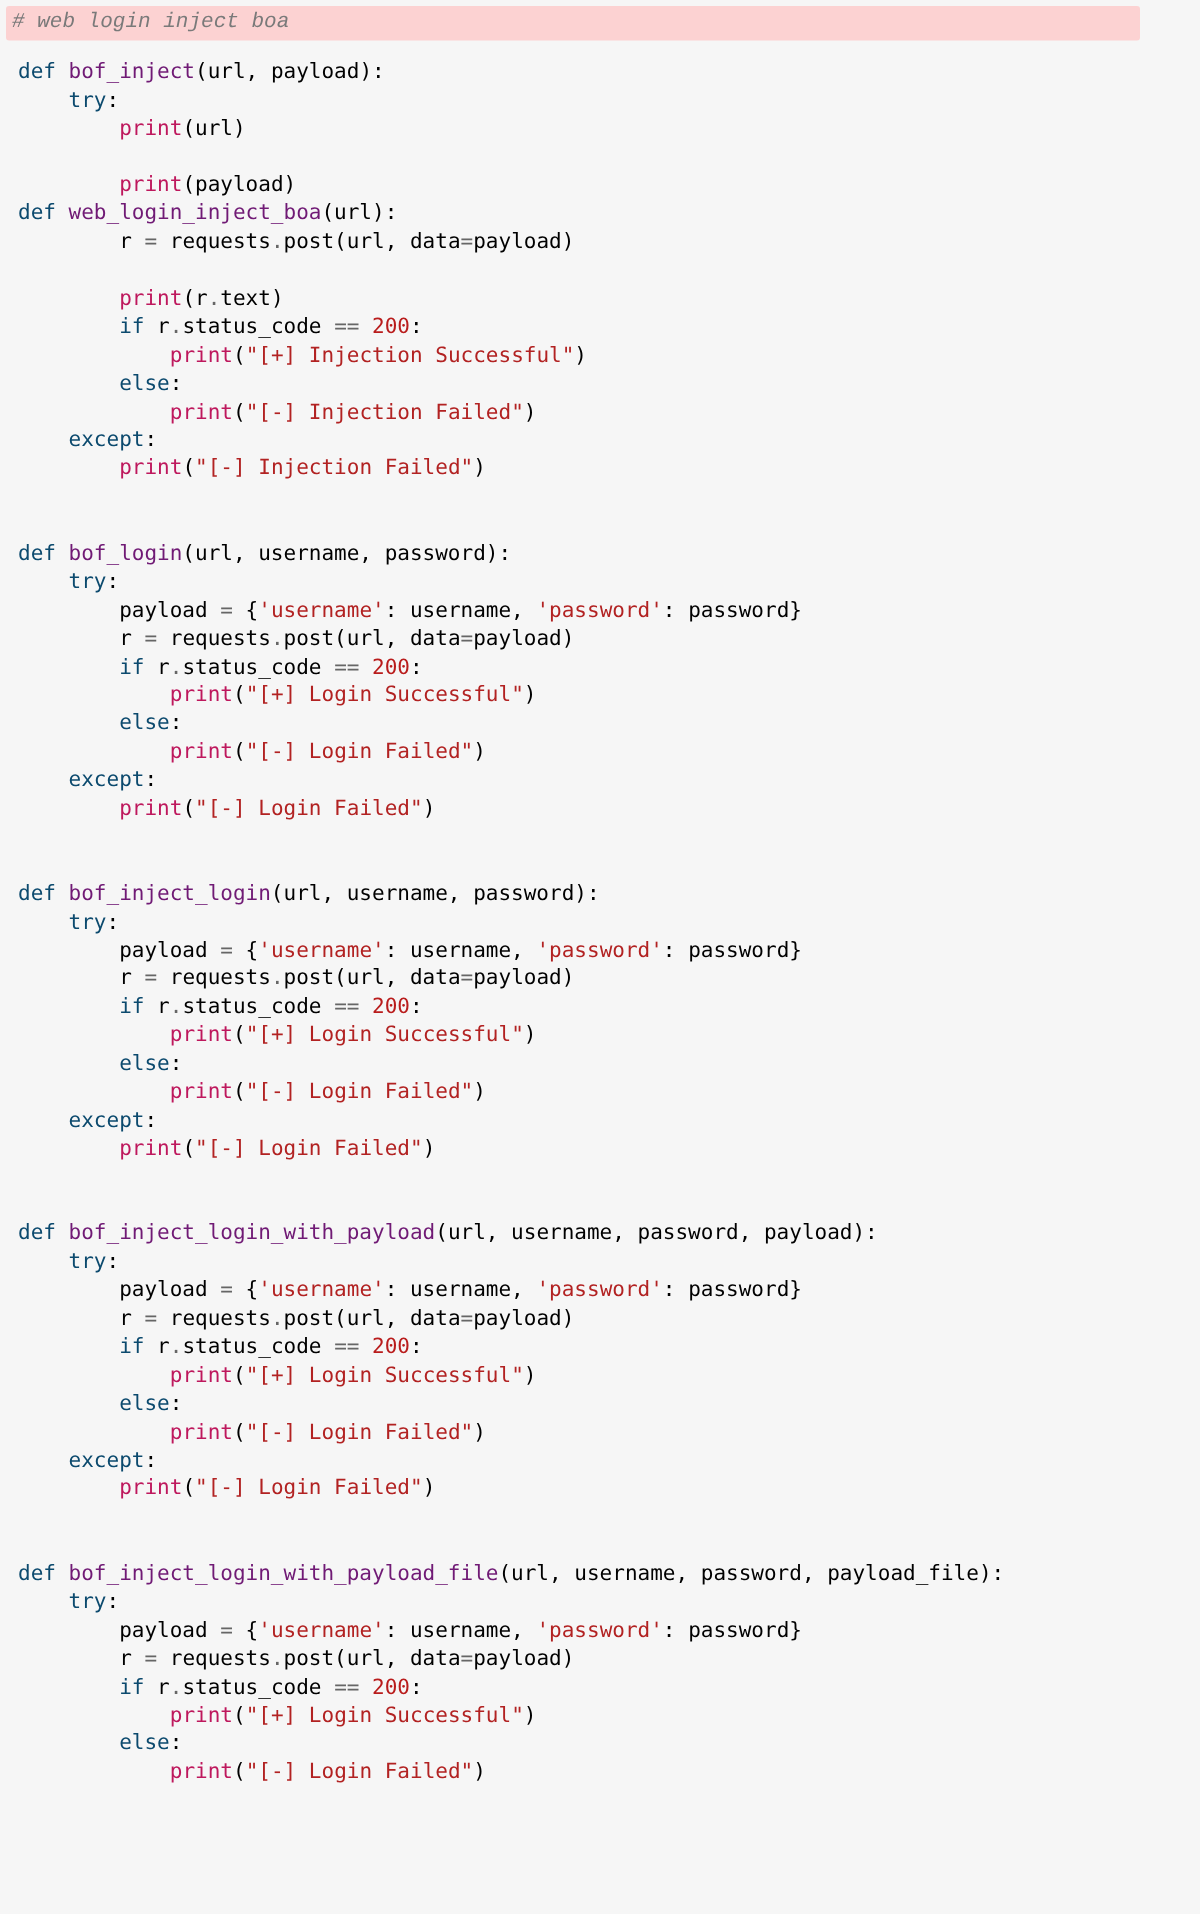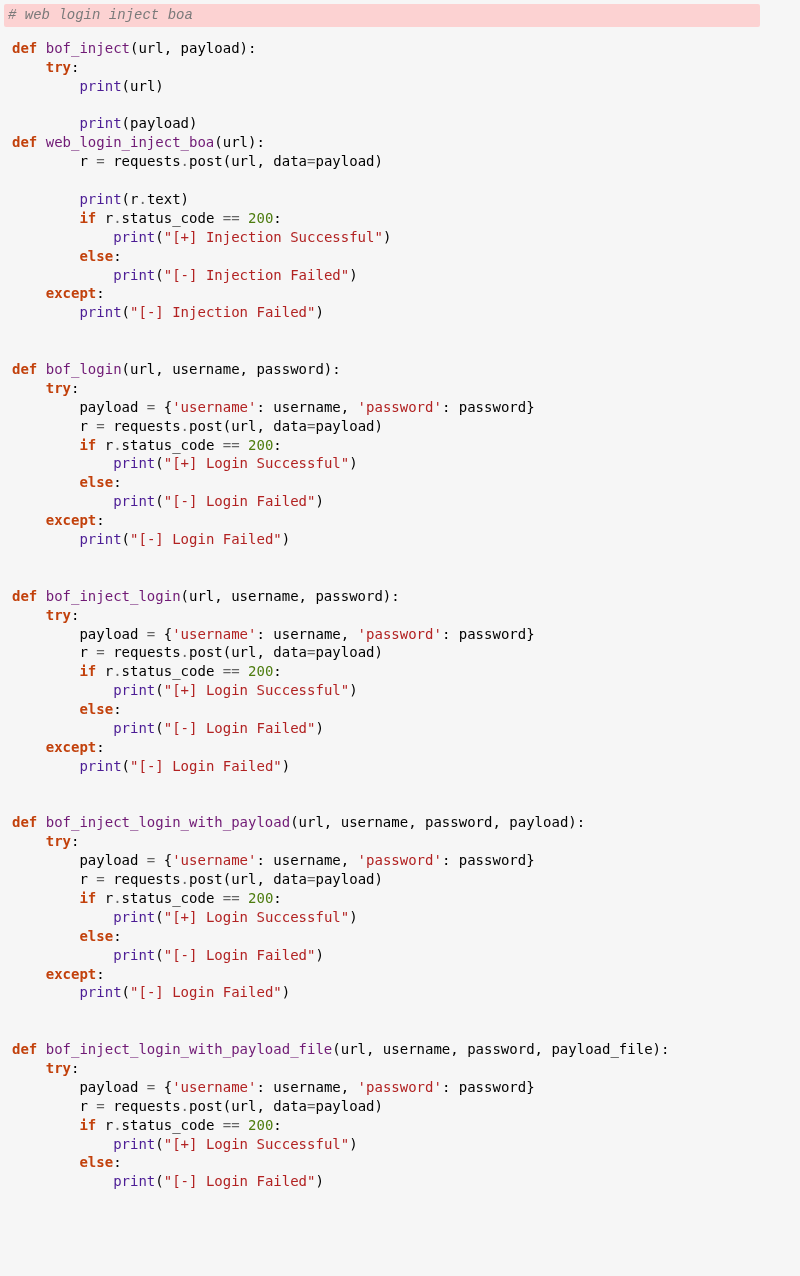--- a/index.html
+++ b/index.html
@@ -1,23 +1,23 @@
 <!DOCTYPE html>
 <html><head>
 <meta charset="utf-8">
 <style>
   html,body{margin:0;padding:0;background:#f6f6f6;font-family:Menlo,Consolas,"Courier New",monospace;font-size:14px;line-height:1.35;color:#000}
   .wrap{width:764px;min-height:1276px;background:#f6f6f6;box-sizing:border-box;padding:6px 8px 20px 8px;position:relative}
   .hl-comment{display:block;background:#fcd2d2;color:#7a7a7a;font-style:italic;padding:2px 4px;margin:-2px -4px 10px -4px;border-radius:2px}
   pre{margin:0;padding:2px 4px;white-space:pre}
-  .kw{color:#c2410c;font-weight:bold}
+  .kw{color:#0c4a6e;font-weight:normal}
   .fn{color:#701a75}
   .str{color:#b22222}
-  .bi{color:#4c1d95}
-  .num{color:#4d7c0f}
+  .bi{color:#be185d}
+  .num{color:#b91c1c}
   .op{color:#666}
 </style>
 </head>
 <body>
 <div class="wrap">
 
 <span class="hl-comment"># web login inject boa</span>
 <pre id="code"><span class="kw">def </span><span class="fn">bof_inject</span>(url, payload):
     <span class="kw">try</span>:
         <span class="bi">print</span>(url)

